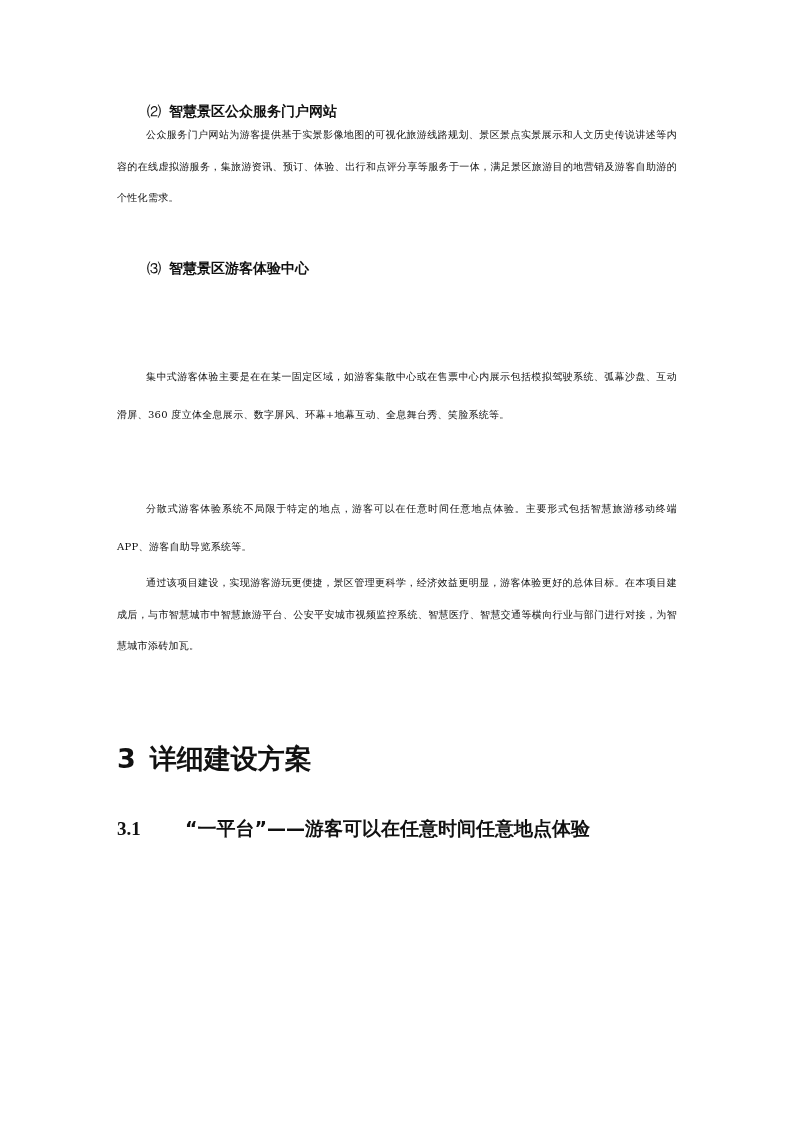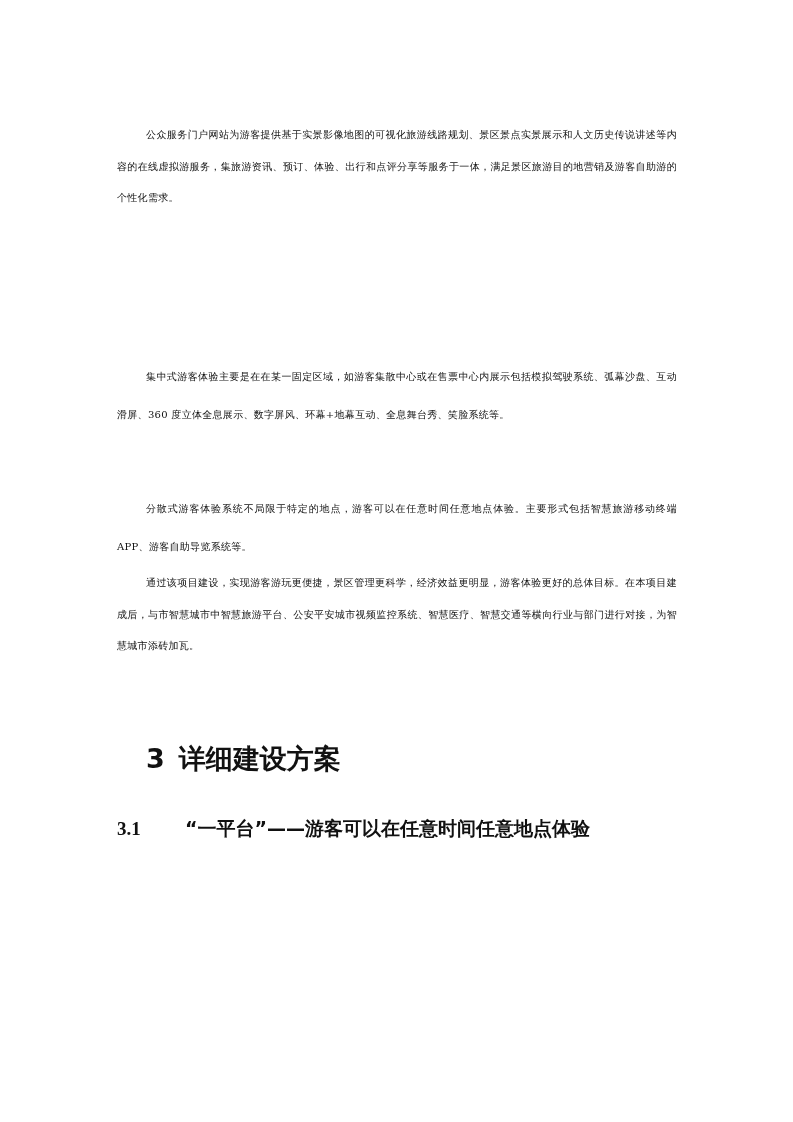--- a/index.html
+++ b/index.html
@@ -4,32 +4,38 @@
 <style>
   html, body { margin: 0; padding: 0; background: #ffffff; }
   body { width: 793px; height: 1122px; position: relative; overflow: hidden;
          font-family: "DejaVu Serif", "Liberation Serif", serif; color: #111; }
   .page { position: absolute; left: 0; top: 0; width: 793px; height: 1122px; }
   .block { position: absolute; left: 117px; width: 560px; }
   .sub-heading { font-family: "DejaVu Sans", "Liberation Sans", sans-serif; font-weight: bold; font-size: 14px; line-height: 20px; padding-left: 30px; }
   .sub-heading .num { font-weight: normal; margin-right: 8px; }
   .para { font-size: 10px; line-height: 31.5px; text-indent: 29px; text-align: justify; letter-spacing: 0.3px; }
   .para.loose { line-height: 38px; }
-  .h1 { font-family: "DejaVu Sans", "Liberation Sans", sans-serif; font-weight: bold; font-size: 27px; line-height: 36px; margin-left: 29px; }
+  .h1 { font-family: "DejaVu Sans", "Liberation Sans", sans-serif; font-weight: bold; font-size: 27px; line-height: 36px; }
   .h1 .num { margin-right: 14px; }
   .h2 { font-family: "DejaVu Sans", "Liberation Sans", sans-serif; font-weight: bold; font-size: 19px; line-height: 26px; }
   .h2 .num { display: inline-block; width: 68px; font-family: "Liberation Serif", serif; }
 </style>
 </head>
 <body>
 
 <div class="page">
 
+  <div class="block sub-heading" style="top:101px;">
+    <span class="num">⑵</span><span>智慧景区公众服务门户网站</span>
+  </div>
   <div class="block para" style="top:119px;">公众服务门户网站为游客提供基于实景影像地图的可视化旅游线路规划、景区景点实景展示和人文历史传说讲述等内容的在线虚拟游服务，集旅游资讯、预订、体验、出行和点评分享等服务于一体，满足景区旅游目的地营销及游客自助游的个性化需求。</div>
 
+  <div class="block sub-heading" style="top:258px;">
+    <span class="num">⑶</span><span>智慧景区游客体验中心</span>
+  </div>
   <div class="block para loose" style="top:358px;">集中式游客体验主要是在在某一固定区域，如游客集散中心或在售票中心内展示包括模拟驾驶系统、弧幕沙盘、互动滑屏、360 度立体全息展示、数字屏风、环幕+地幕互动、全息舞台秀、笑脸系统等。</div>
   <div class="block para" style="top:567px;">通过该项目建设，实现游客游玩更便捷，景区管理更科学，经济效益更明显，游客体验更好的总体目标。在本项目建成后，与市智慧城市中智慧旅游平台、公安平安城市视频监控系统、智慧医疗、智慧交通等横向行业与部门进行对接，为智慧城市添砖加瓦。</div>
   <div class="block para loose" style="top:490px;">分散式游客体验系统不局限于特定的地点，游客可以在任意时间任意地点体验。主要形式包括智慧旅游移动终端 APP、游客自助导览系统等。</div>
 
   <div class="block h1" style="top:741px;">
     <span class="num">3</span><span>详细建设方案</span>
   </div>
 
   <div class="block h2" style="top:815px;">
     <span class="num">3.1</span><span>“一平台”——游客可以在任意时间任意地点体验</span>

